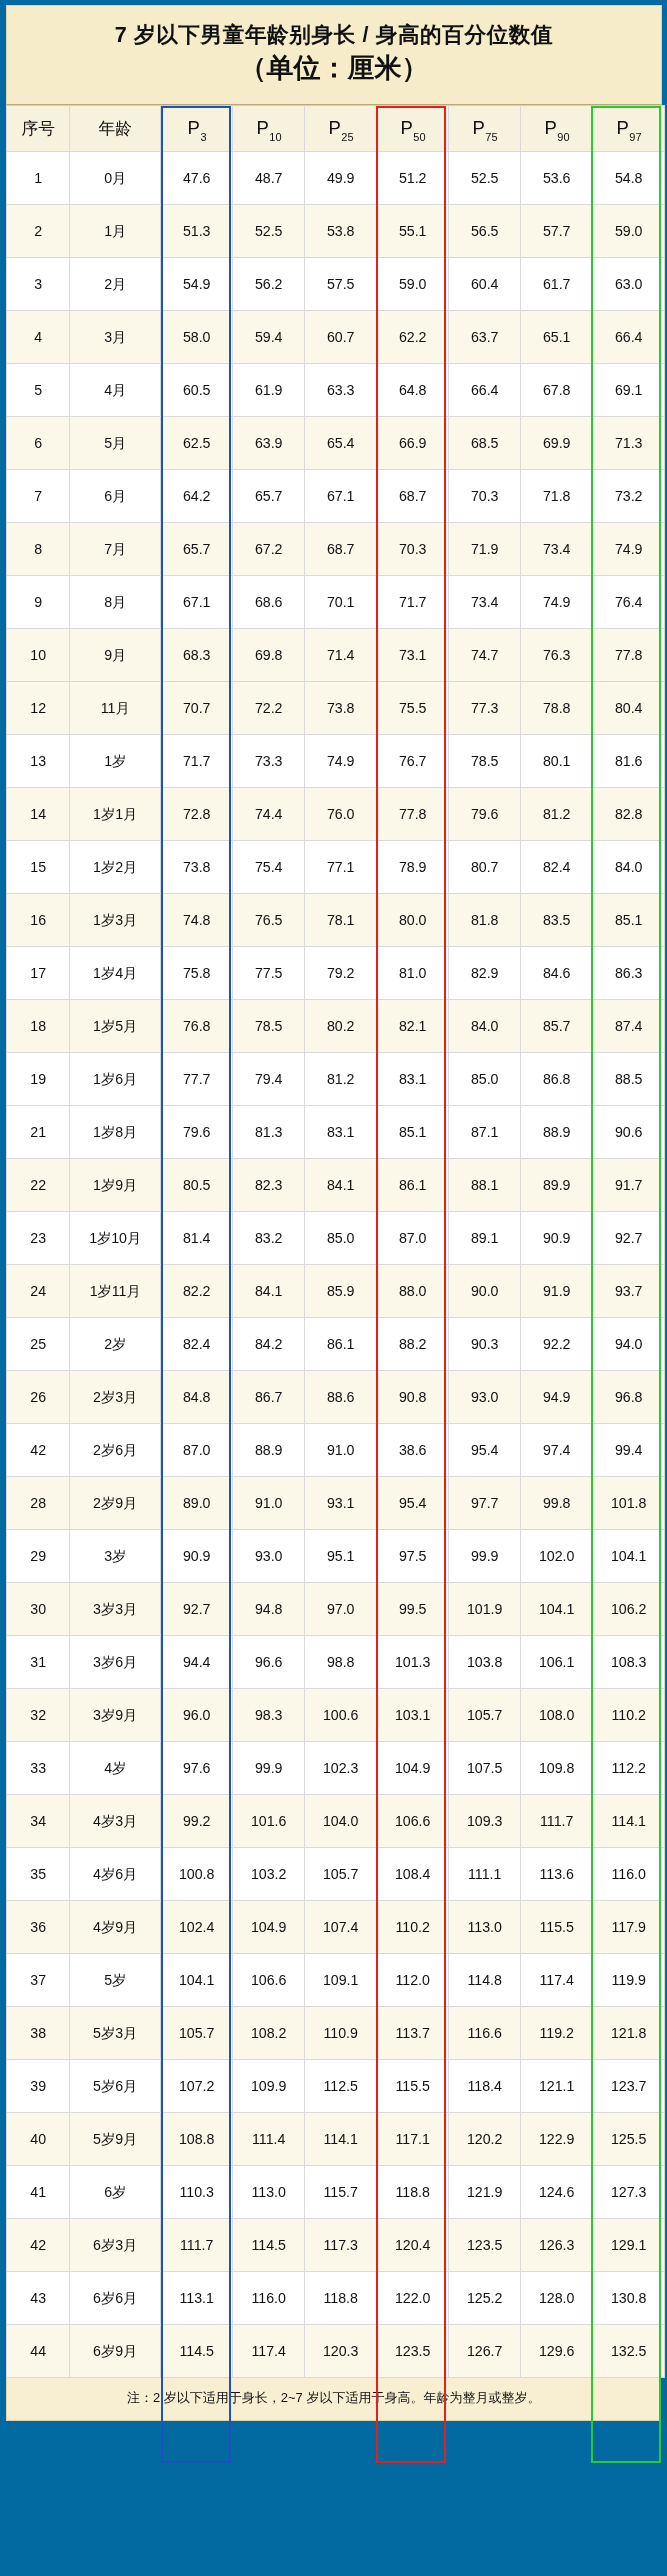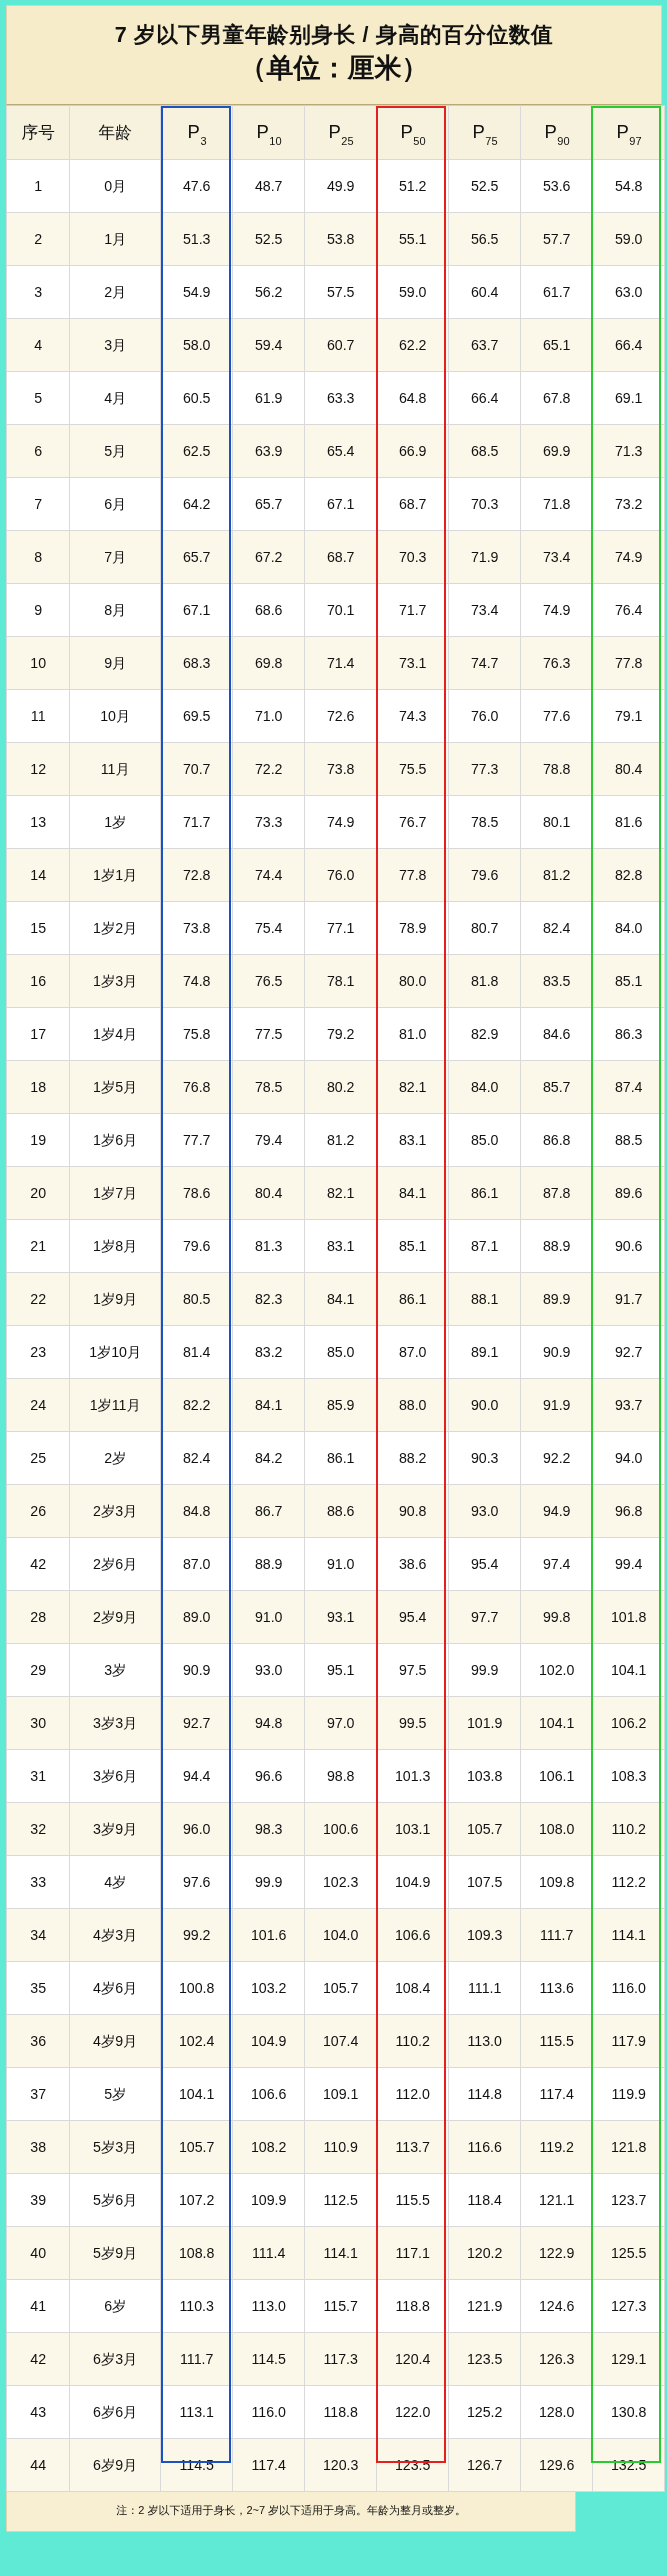--- a/index.html
+++ b/index.html
@@ -13,21 +13,21 @@
     font-family: "Liberation Sans", "DejaVu Sans", sans-serif;
     color: #111111;
     -webkit-font-smoothing: antialiased;
   }
 
   #page {
     position: relative;
     width: 668px;
     min-height: 2576px;
     box-sizing: border-box;
-    background: #5eead4;
+    background: #0369a1;
     padding: 5px 6.2px 6.2px 6.2px;
   }
 
   
   .title-banner {
     background: #f6ecc9;
     border: 0.6px solid #ded3b0;
     border-bottom: 1.2px solid #b8a97a;
     box-sizing: border-box;
     padding: 16px 12.4px 18.5px 12.4px;
@@ -67,21 +67,21 @@
     text-align: center;
     vertical-align: middle;
     font-size: 14.2px;
     color: #111111;
     padding: 0;
     height: 53px;
     box-sizing: border-box;
   }
   table.grid thead th {
     background: #f7f2de;
-    height: 54px;
+    height: 46px;
     font-weight: normal;
     font-size: 16px;
     border-top: 0.6px solid #cfcfcf;
   }
   table.grid thead th .p-main { font-size: 18.5px; }
   table.grid thead th .p-sub {
     font-size: 11px;
     vertical-align: sub;
     position: relative;
     top: 2.5px;
@@ -111,24 +111,24 @@
   .hl-p3  { border-color: #1c52bf; }
   .hl-p50 { border-color: #e31f20; }
   .hl-p97 { border-color: #29cc30; }
 
   
   .footnote {
     background: #f8efd2;
     border: 0.6px solid #ded3b0;
     border-top: none;
     box-sizing: border-box;
-    width: 570px;
+    width: 655px;
     text-align: center;
     padding: 11px 6.2px 12.4px 6.2px;
-    font-size: 11px;
+    font-size: 13px;
     color: #111111;
     line-height: 1.4;
   }
 </style>
 </head>
 <body>
 
 <div id="page">
 
   <div class="title-banner">
@@ -266,31 +266,20 @@
             <td class="cell-idx">10</td>
             <td class="cell-age">9月</td>
             <td class="cell-val">68.3</td>
             <td class="cell-val">69.8</td>
             <td class="cell-val">71.4</td>
             <td class="cell-val">73.1</td>
             <td class="cell-val">74.7</td>
             <td class="cell-val">76.3</td>
             <td class="cell-val">77.8</td>
           </tr>
-          <tr class="row-white">
-            <td class="cell-idx">11</td>
-            <td class="cell-age">10月</td>
-            <td class="cell-val">69.5</td>
-            <td class="cell-val">71.0</td>
-            <td class="cell-val">72.6</td>
-            <td class="cell-val">74.3</td>
-            <td class="cell-val">76.0</td>
-            <td class="cell-val">77.6</td>
-            <td class="cell-val">79.1</td>
-          </tr>
           <tr class="row-cream">
             <td class="cell-idx">12</td>
             <td class="cell-age">11月</td>
             <td class="cell-val">70.7</td>
             <td class="cell-val">72.2</td>
             <td class="cell-val">73.8</td>
             <td class="cell-val">75.5</td>
             <td class="cell-val">77.3</td>
             <td class="cell-val">78.8</td>
             <td class="cell-val">80.4</td>
@@ -365,31 +354,20 @@
             <td class="cell-idx">19</td>
             <td class="cell-age">1岁6月</td>
             <td class="cell-val">77.7</td>
             <td class="cell-val">79.4</td>
             <td class="cell-val">81.2</td>
             <td class="cell-val">83.1</td>
             <td class="cell-val">85.0</td>
             <td class="cell-val">86.8</td>
             <td class="cell-val">88.5</td>
           </tr>
-          <tr class="row-cream">
-            <td class="cell-idx">20</td>
-            <td class="cell-age">1岁7月</td>
-            <td class="cell-val">78.6</td>
-            <td class="cell-val">80.4</td>
-            <td class="cell-val">82.1</td>
-            <td class="cell-val">84.1</td>
-            <td class="cell-val">86.1</td>
-            <td class="cell-val">87.8</td>
-            <td class="cell-val">89.6</td>
-          </tr>
           <tr class="row-white">
             <td class="cell-idx">21</td>
             <td class="cell-age">1岁8月</td>
             <td class="cell-val">79.6</td>
             <td class="cell-val">81.3</td>
             <td class="cell-val">83.1</td>
             <td class="cell-val">85.1</td>
             <td class="cell-val">87.1</td>
             <td class="cell-val">88.9</td>
             <td class="cell-val">90.6</td>

